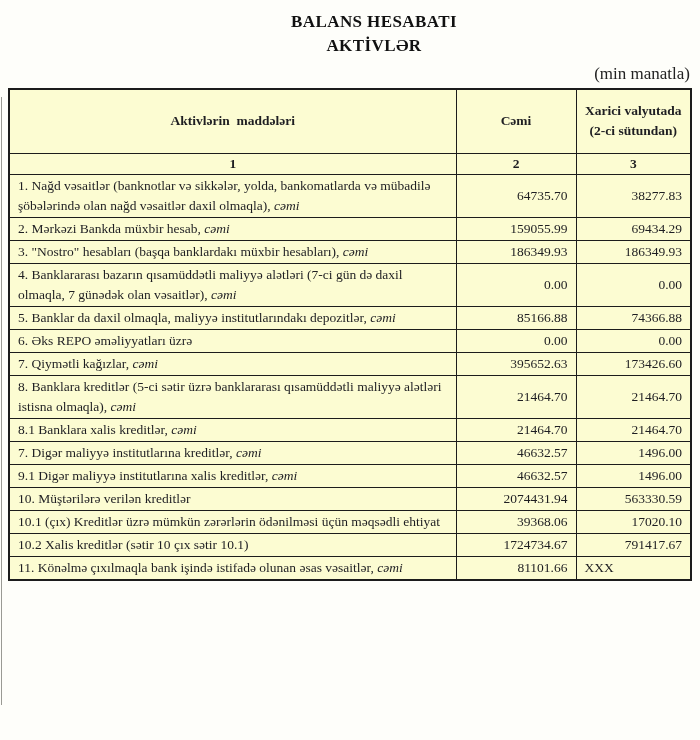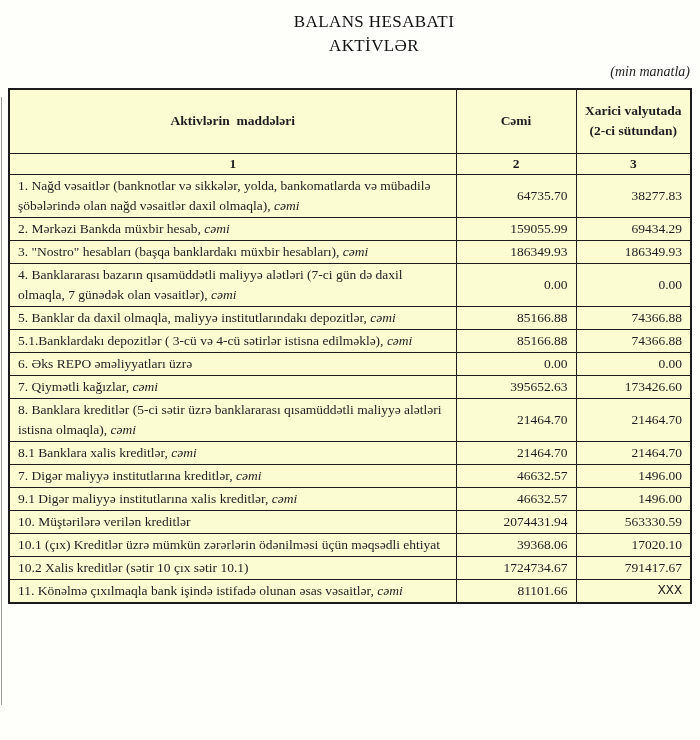--- a/index.html
+++ b/index.html
@@ -14,26 +14,26 @@
   .edge-artifact{
     position:absolute;left:1px;top:97px;width:1px;height:608px;
     background:#9a9a94;
   }
 
   .title-block{
     position:absolute;top:10px;left:0;width:100%;
     text-align:center;line-height:24px;
   }
   .title-line{
-    font-weight:normal;font-size:17px;letter-spacing:0.4px;color:#111;padding-left:48px;
+    font-weight:bold;font-size:17px;letter-spacing:0.4px;color:#111;padding-left:48px;
   }
 
   .unit-note{
     position:absolute;top:64px;right:10px;
-    font-style:italic;font-size:14px;color:#222;
+    font-size:17px;color:#222;
   }
 
   table.balance{
     position:absolute;left:8px;top:88px;
     width:682px;
     border-collapse:collapse;
     border:2px solid #1c1c1c;
     font-size:13.5px;
     line-height:20px;
     table-layout:fixed;
@@ -50,21 +50,21 @@
     font-weight:bold;text-align:center;vertical-align:middle;
   }
   td.hdr-main{white-space:pre-wrap;}
   tr.header-row{height:64px;}
   tr.colnum-row{height:20px;}
   tr.colnum-row td{font-weight:bold;text-align:center;padding:0 8px;}
   td.lbl{text-align:left;}
   td.num{text-align:right;padding-right:12px;}
   td.white{background:#ffffff;}
   td.vtop{vertical-align:top;}
-  td.center{text-align:right;padding-right:8px;font-family:Liberation Mono, monospace;}
+  td.center{text-align:left;padding-right:8px;}
   .it{font-style:italic;}
   .bd{font-weight:normal;}
   tr.single{height:22px;}
 </style>
 </head>
 <body>
 
 <div class="page">
 
   <div class="edge-artifact"></div>
@@ -112,25 +112,20 @@
       <tr>
         <td class="lbl"><span>4. Banklararası bazarın qısamüddətli maliyyə alətləri (7-ci gün də daxil olmaqla, 7 günədək olan vəsaitlər),</span><span class="it"> cəmi</span></td>
         <td class="num">0.00</td>
         <td class="num">0.00</td>
       </tr>
       <tr>
         <td class="lbl"><span>5. Banklar da daxil olmaqla, maliyyə institutlarındakı depozitlər,</span><span class="it"> cəmi</span></td>
         <td class="num">85166.88</td>
         <td class="num">74366.88</td>
       </tr>
-      <tr>
-        <td class="lbl"><span>5.1.Banklardakı depozitlər ( 3-cü və 4-cü sətirlər istisna edilməklə),</span><span class="it"> cəmi</span></td>
-        <td class="num">85166.88</td>
-        <td class="num">74366.88</td>
-      </tr>
       <tr class="single">
         <td class="lbl"><span>6. Əks REPO əməliyyatları üzrə</span></td>
         <td class="num">0.00</td>
         <td class="num">0.00</td>
       </tr>
       <tr class="single">
         <td class="lbl"><span>7. Qiymətli kağızlar,</span><span class="it"> cəmi</span></td>
         <td class="num">395652.63</td>
         <td class="num">173426.60</td>
       </tr>

